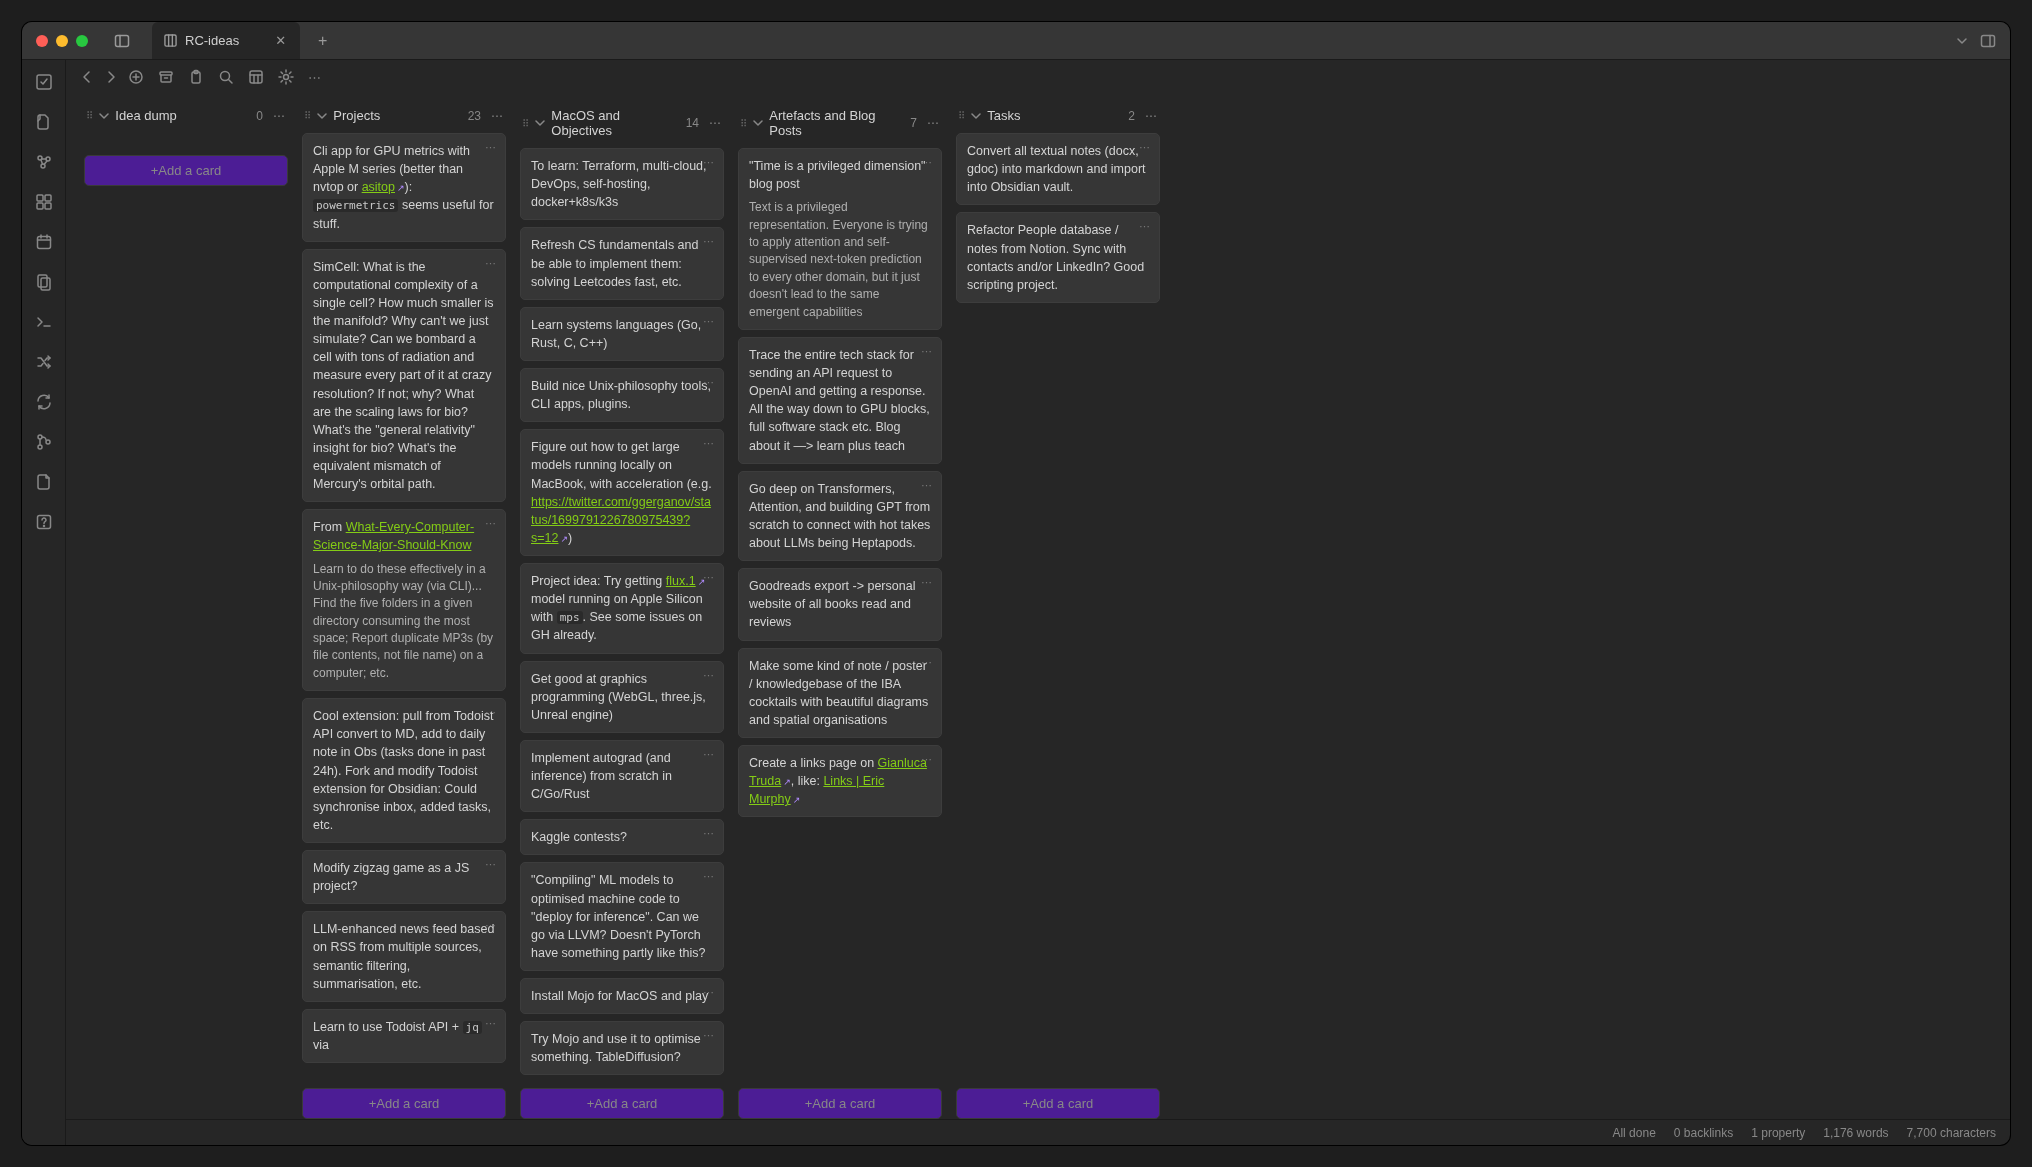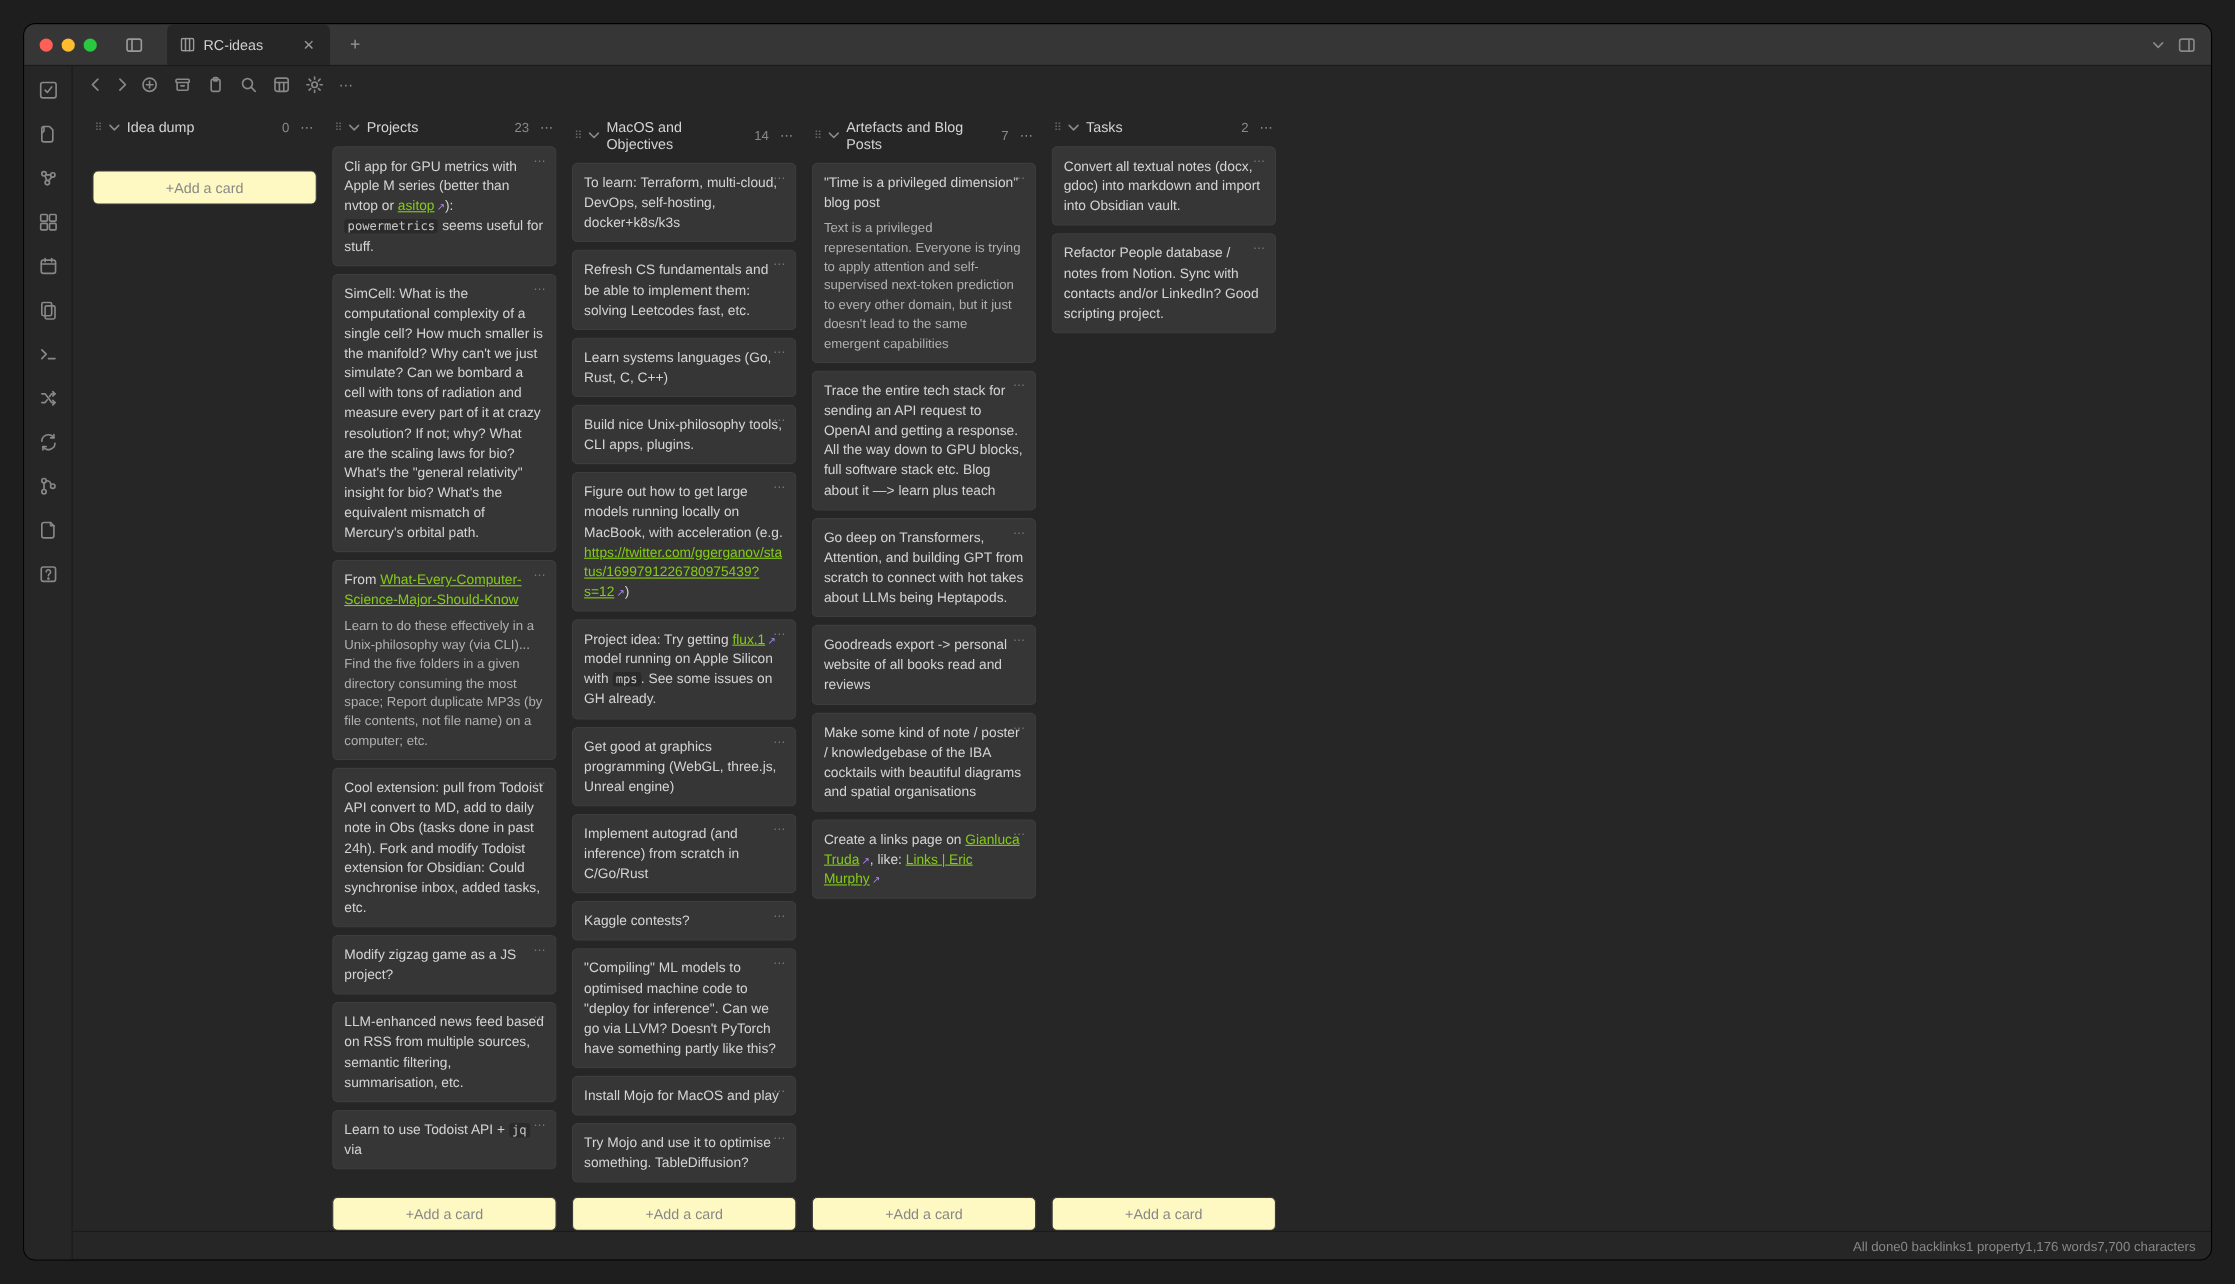--- a/index.html
+++ b/index.html
@@ -147,40 +147,41 @@
   color: #777;
   font-size: 11px;
   cursor: pointer;
   letter-spacing: 1px;
 }
 .card a { color: #84cc16; }
 .card .ext { font-size: 9px; color: #b18cff; margin-left: 2px; }
 .card code { font-family: ui-monospace, Menlo, monospace; background: #2a2a2a; padding: 0 3px; border-radius: 3px; font-size: 11px; color: #c8c8c8;}
 .card-subtext { color: #b0b0b0; font-size: 12px; margin-top: 6px; }
 .add-card-row {
-  background: #fef9c3;
+  background: #4c1d95;
   border: 1px solid #3a3a3a;
   border-radius: 5px;
   padding: 7px;
   text-align: center;
   color: #888;
   font-size: 13px;
   cursor: pointer;
 }
 .add-card-fixed {
   margin-top: 4px;
 }
 
 .statusbar {
   height: 26px;
   border-top: 1px solid #1a1a1a;
   display: flex;
   align-items: center;
   justify-content: flex-end;
   padding: 0 14px;
+  gap: 18px;
   color: #888;
   font-size: 12px;
 }
 
 svg { display: block; }
 .icon-stroke { stroke: currentColor; fill: none; stroke-width: 1.5; stroke-linecap: round; stroke-linejoin: round; }
 </style>
 </head>
 <body>
 

